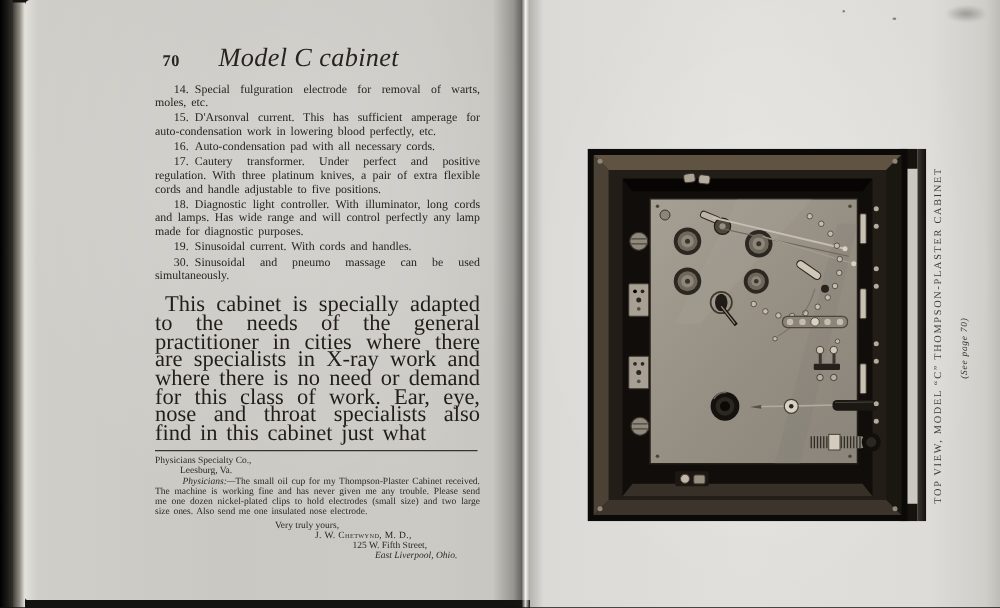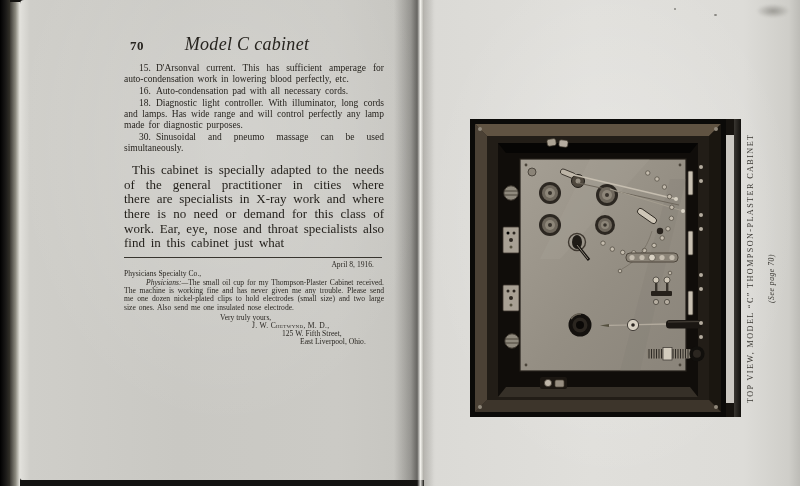--- a/index.html
+++ b/index.html
@@ -21,44 +21,44 @@
   .page-left{position:absolute;left:20px;top:0;width:452px;height:480px;
     border-radius:4px 0 0 2px;
     background:
       radial-gradient(ellipse at 45% 30%, rgba(255,255,255,.18), rgba(0,0,0,0) 60%),
       linear-gradient(90deg,#e2e1dc 0px,#cfcec9 10px,#c9c8c3 35%,#cbcac5 70%,#c4c3be 94%,#aaa9a3 100%);
     color:#27241f;}
   .text-col{position:absolute;left:104px;top:34px;width:260px;}
 
   .page-header{display:flex;align-items:baseline;}
   .page-num{font-weight:bold;font-size:13px;letter-spacing:.5px;padding-left:6px;}
-  .running-title{flex:1;text-align:center;font-style:italic;font-size:18px;
+  .running-title{flex:1;text-align:center;font-style:italic;font-size:21px;
     margin-right:34px;letter-spacing:.3px;}
 
   .item-list{margin-top:8px;font-size:9.5px;line-height:10.8px;
     text-align:justify;word-spacing:1.6px;}
   .item{margin:0 0 1.5px 0;text-indent:15px;}
   .item-num{padding-right:5px;}
 
-  .lead{margin:9px 0 0;font-size:13px;line-height:14.7px;text-align:justify;
+  .lead{margin:9px 0 0;font-size:18px;line-height:14.7px;text-align:justify;
     word-spacing:2.5px;text-indent:8px;color:#211e19;}
 
   .rule{border:0;border-top:1.2px solid #38352f;margin:6px 0 3px 0;width:258px;}
 
   .letter{font-size:7.6px;line-height:8.1px;color:#2b2823;}
   .letter p{margin:0;}
   .letter-date{text-align:right;padding-right:10px;margin-bottom:1px !important;}
   .letter-to2{margin-left:20px !important;}
   .letter-body{text-align:justify;text-indent:22px;word-spacing:1px;margin-top:1px !important;}
   .salutation{font-style:italic;}
   .letter-close{margin:2.5px 0 0 96px !important;}
   .letter-sig{margin-left:128px !important;}
   .smallcaps{font-variant:small-caps;letter-spacing:.3px;}
   .letter-addr1{margin-left:158px !important;font-family:Liberation Serif, serif;}
-  .letter-addr2{margin-left:176px !important;}
+  .letter-addr2{margin-left:176px !important;font-style:italic;}
 
   
   .gutter-shadow{position:absolute;left:394px;top:0;width:40px;height:486px;z-index:3;
     pointer-events:none;
     background:linear-gradient(90deg,
       rgba(25,23,20,0) 0%,
       rgba(25,23,20,.28) 42%,
       rgba(25,23,20,.55) 58%,
       rgba(252,251,246,.85) 66%,
       rgba(120,116,108,.25) 74%,
@@ -95,33 +95,36 @@
 
   <div class="page-left">
     <div class="text-col">
 
       <div class="page-header">
         <span class="page-num">70</span>
         <span class="running-title">Model C cabinet</span>
       </div>
 
       <div class="item-list">
+        <p class="item"><span class="item-num">14.</span><span>Special fulguration electrode for removal of warts, moles, etc.</span></p>
         <p class="item"><span class="item-num">15.</span><span>D'Arsonval current.  This has sufficient amperage for auto-condensation work in lowering blood perfectly, etc.</span></p>
         <p class="item"><span class="item-num">16.</span><span>Auto-condensation pad with all necessary cords.</span></p>
+        <p class="item"><span class="item-num">17.</span><span>Cautery transformer.  Under perfect and positive regulation.  With three platinum knives, a pair of extra flexible cords and handle adjustable to five positions.</span></p>
         <p class="item"><span class="item-num">18.</span><span>Diagnostic light controller.  With illuminator, long cords and lamps.  Has wide range and will control perfectly any lamp made for diagnostic purposes.</span></p>
+        <p class="item"><span class="item-num">19.</span><span>Sinusoidal current.  With cords and handles.</span></p>
         <p class="item"><span class="item-num">30.</span><span>Sinusoidal and pneumo massage can be used simultaneously.</span></p>
       </div>
 
       <p class="lead">This cabinet is specially adapted to the needs of the general practitioner in cities where there are specialists in X-ray work and where there is no need or demand for this class of work.  Ear, eye, nose and throat specialists also find in this cabinet just what</p>
 
       <hr class="rule">
 
       <div class="letter">
-        <p class="letter-date">April 8, 1916.</p>
         <p class="letter-to">Physicians Specialty Co.,</p>
+        <p class="letter-to2">Leesburg, Va.</p>
         <p class="letter-body"><span class="salutation">Physicians:—</span><span>The small oil cup for my Thompson-Plaster Cabinet received.  The machine is working fine and has never given me any trouble.  Please send me one dozen nickel-plated clips to hold electrodes (small size) and two large size ones.  Also send me one insulated nose electrode.</span></p>
         <p class="letter-close">Very truly yours,</p>
         <p class="letter-sig"><span class="smallcaps">J. W. Chetwynd, M. D.,</span></p>
         <p class="letter-addr1">125 W. Fifth Street,</p>
         <p class="letter-addr2">East Liverpool, Ohio.</p>
       </div>
 
     </div>
   </div>
 

